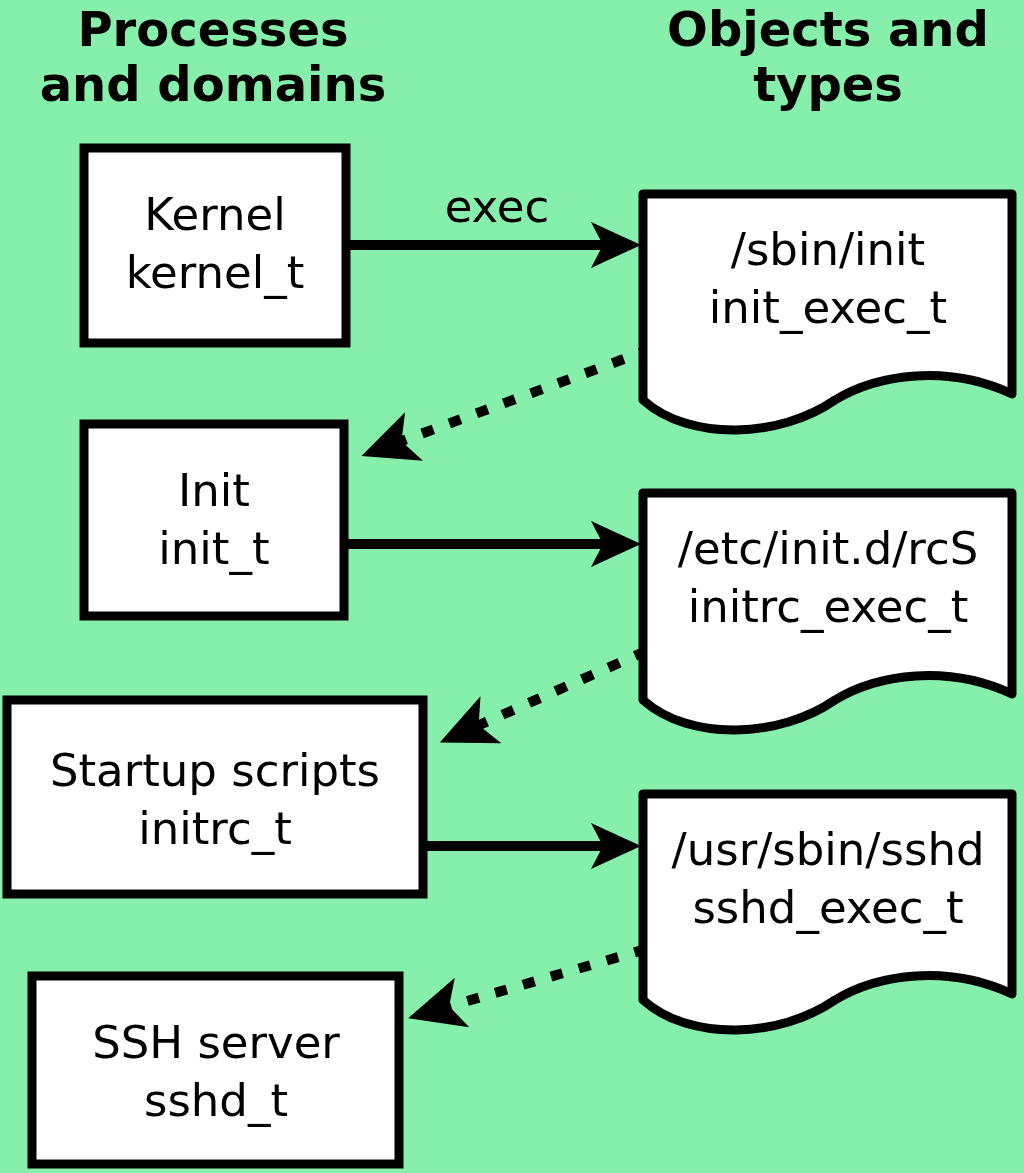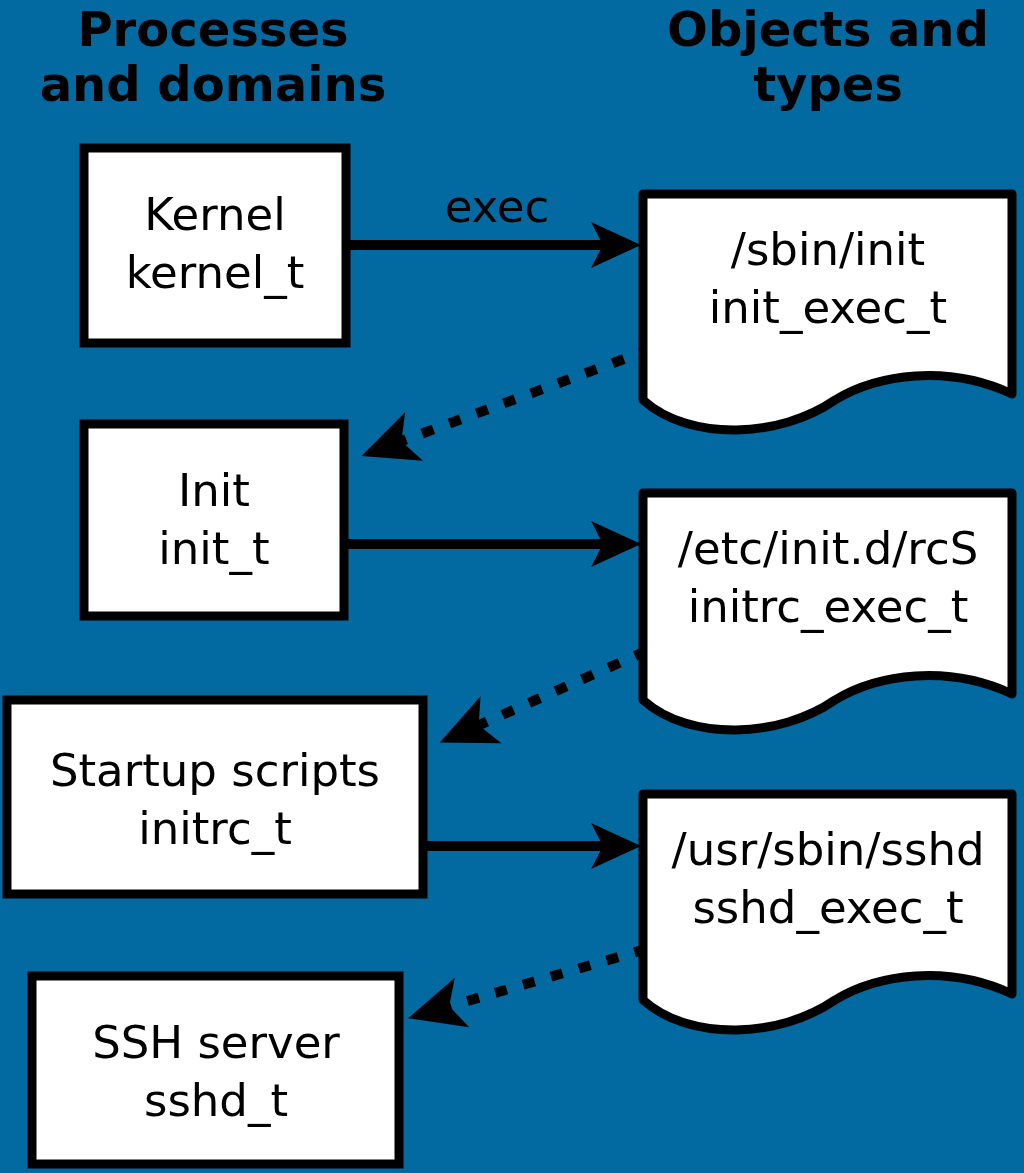--- a/index.html
+++ b/index.html
@@ -4,21 +4,21 @@
 <style>
   html, body {
     margin: 0;
     padding: 0;
     background: #ffffff;
   }
   #stage {
     position: relative;
     width: 1024px;
     height: 1173px;
-    background: #0369a1;
+    background: #86efac;
     font-family: "DejaVu Sans", sans-serif;
   }
   svg { display: block; }
   .hdr {
     font-family: "DejaVu Sans", sans-serif;
     font-size: 48px;
     font-weight: bold;
     fill: #000000;
     text-anchor: middle;
   }

